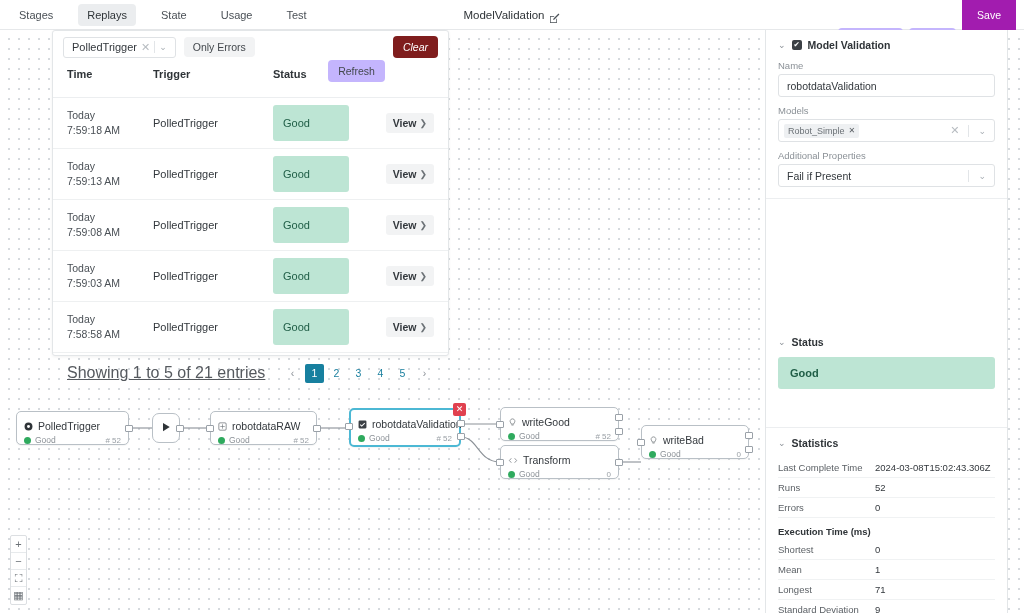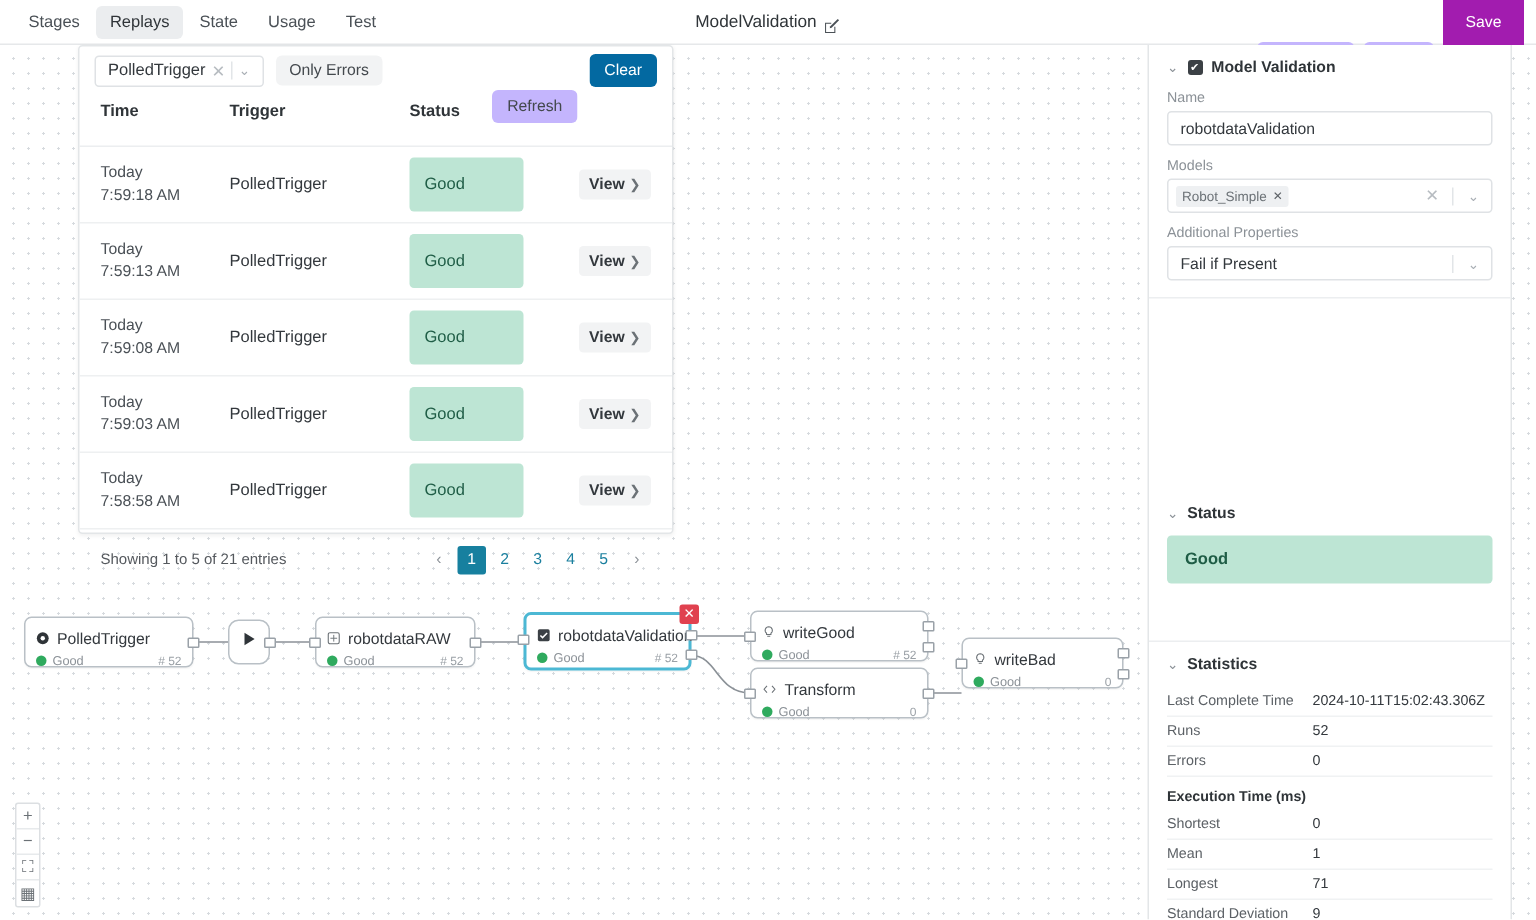--- a/index.html
+++ b/index.html
@@ -10,21 +10,21 @@
     overflow: hidden;
   }
   #app { position: relative; width: 1024px; height: 613px; background:#fff; }
 
   
   .topbar {
     position: absolute; left:0; top:0; width:1024px; height:30px;
     background:#fff; display:flex; align-items:center;
     border-bottom:1px solid #e6e8ea;
   }
-  .tabs { display:flex; align-items:center; gap:2px; padding-left:10px; }
+  .tabs { display:flex; align-items:center; gap:16px; padding-left:10px; }
   .tab {
     font-size:11px; color:#4a5056; padding:5px 9px; border-radius:4px;
     cursor:pointer; white-space:nowrap;
   }
   .tab.active { background:#ebedef; color:#2f3438; }
   .title-wrap {
     position:absolute; left:0; right:0; top:0; height:30px;
     display:flex; align-items:center; justify-content:center;
     pointer-events:none;
   }
@@ -70,21 +70,21 @@
   }
   .select-val { font-size:11px; color:#33383d; flex:1; }
   .sel-x { font-size:11px; color:#b7bcc1; padding:0 4px; cursor:pointer; }
   .sel-div { width:1px; height:12px; background:#e2e5e8; }
   .sel-caret { font-size:9px; color:#a8aeb4; padding:0 4px; cursor:pointer; }
   .only-errors {
     font-size:10.5px; color:#43484d; background:#f2f3f4;
     border-radius:4px; padding:4px 9px; cursor:pointer;
   }
   .toolbar-spacer { flex:1; }
-  .btn-clear { background:#0369a1; color:#fff; }
+  .btn-clear { background:#7f1d1d; color:#fff;font-style:italic; }
 
   
   .rtable { flex:1; display:flex; flex-direction:column; }
   .rhead {
     display:flex; padding:5px 14px 17px 14px;
     border-bottom:1px solid #eceef0;
   }
   .rhead div { font-size:11px; font-weight:bold; color:#2f3438; }
   .c-time { width:86px; }
   .c-trig { width:120px; }
@@ -107,21 +107,21 @@
   .view-btn {
     background:#f2f3f4; border-radius:3px; font-size:10.5px;
     color:#33383d; font-weight:bold; padding:4px 7px;
     display:flex; align-items:center; gap:3px; cursor:pointer;
   }
   .view-chev { font-size:9px; font-weight:normal; color:#6b7176; }
 
   .rfoot {
     display:flex; align-items:center; padding:9px 14px; height:40px;
   }
-  .rfoot-text { font-size:10px; color:#55595e; flex:1; }
+  .rfoot-text { font-size:16px; color:#55595e; flex:1;text-decoration:underline; }
   .pager { display:flex; align-items:center; gap:3px; }
   .pg {
     min-width:19px; height:19px; display:flex; align-items:center;
     justify-content:center; font-size:10.5px; color:#1a7f9e;
     border-radius:2px; cursor:pointer; padding:0 5px;
   }
   .pg.active { background:#17809f; color:#fff; }
   .pg.arrow { color:#8b9197; }
 
   
@@ -578,21 +578,21 @@
     </div>
 
     <div class="sec" style="border-bottom:none;">
       <div class="sec-hd">
         <span class="chev">⌄</span>
         <span class="sec-title">Statistics</span>
       </div>
 
       <div class="stat-row">
         <span class="stat-k">Last Complete Time</span>
-        <span class="stat-v">2024-10-11T15:02:43.306Z</span>
+        <span class="stat-v">2024-03-08T15:02:43.306Z</span>
       </div>
       <div class="stat-row">
         <span class="stat-k">Runs</span>
         <span class="stat-v">52</span>
       </div>
       <div class="stat-row">
         <span class="stat-k">Errors</span>
         <span class="stat-v">0</span>
       </div>
 

